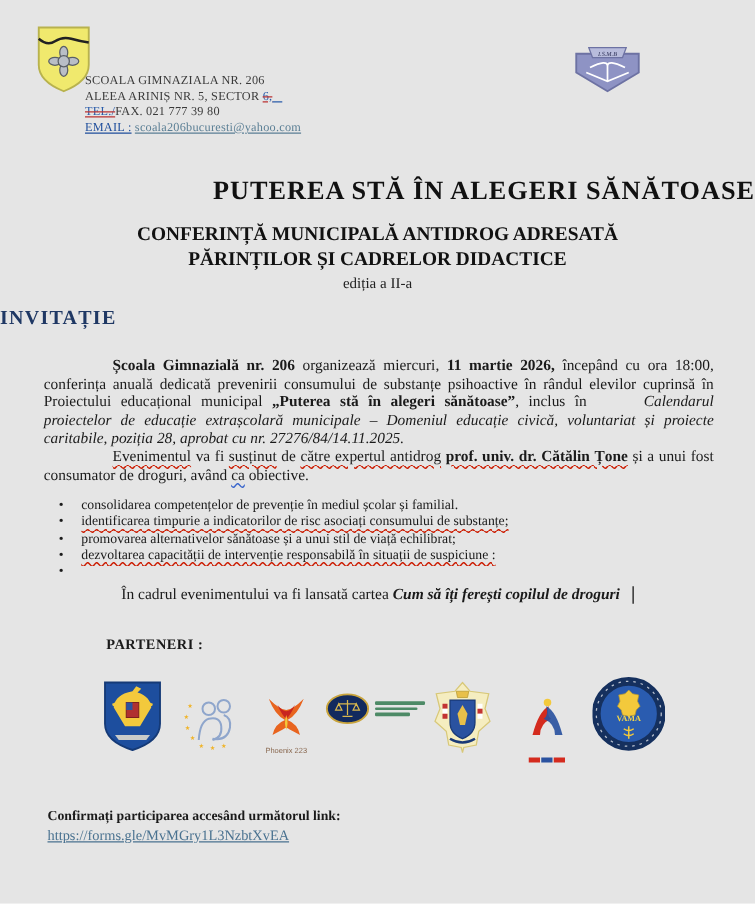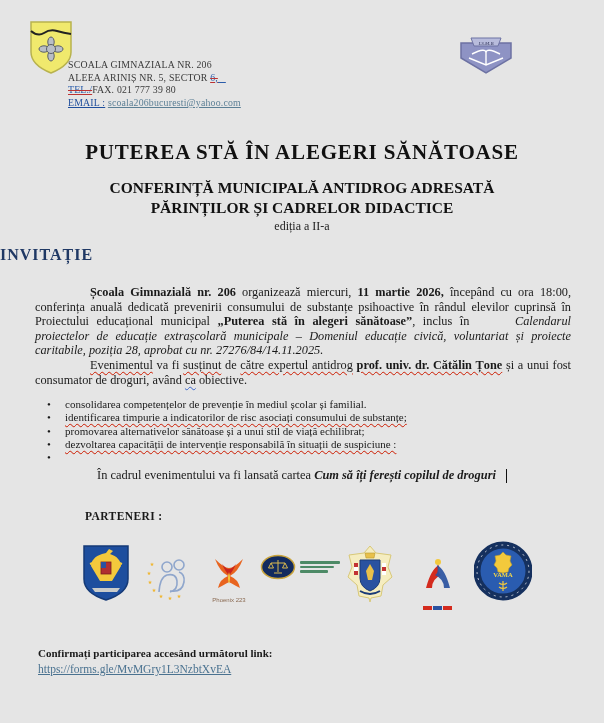--- a/index.html
+++ b/index.html
@@ -10,21 +10,21 @@
   
   .logo-school{position:absolute;left:28px;top:20px;width:46px;height:56px;}
   .hdr-left{position:absolute;left:68px;top:59px;font-size:9.8px;line-height:12.7px;color:#3a3a3a;letter-spacing:.2px;white-space:nowrap;}
   .hdr-right{position:absolute;left:416px;top:61px;font-size:9.8px;line-height:12.7px;color:#3a3a3a;letter-spacing:.2px;white-space:nowrap;}
   .logo-ismb{position:absolute;left:457px;top:36px;width:58px;height:40px;}
   .tracked{color:#2a5caa;text-decoration:underline line-through;text-decoration-color:#bb3333;}
   .tracked-u{color:#1f4e9c;text-decoration:underline;}
   .hdr-link{color:#5b7f95;text-decoration:underline;cursor:pointer;margin-top:20px;}
   .tracked-link{color:#2a5caa;text-decoration:underline line-through;text-decoration-color:#bb3333;cursor:pointer;}
   
-  .title{position:absolute;left:0;top:140px;width:604px;text-align:center;font-size:21px;font-weight:bold;letter-spacing:.8px;color:#111;}
+  .title{position:absolute;left:0;top:140px;width:604px;text-align:right;font-size:21px;font-weight:bold;letter-spacing:.8px;color:#111;}
   .subtitle{position:absolute;left:62px;top:178px;width:480px;text-align:center;font-size:15.5px;font-weight:bold;line-height:20px;color:#111;}
   .edition{position:absolute;left:0;top:219px;width:604px;text-align:center;font-size:12px;color:#222;}
   .invitation{position:absolute;left:0;top:246px;width:604px;text-align:left;font-size:16px;font-weight:bold;letter-spacing:1px;color:#1F3864;}
   
   .p1{position:absolute;left:35px;top:285px;width:536px;font-size:12.3px;line-height:14.6px;text-align:justify;text-indent:55px;}
   .p2{position:absolute;left:35px;top:358px;width:536px;font-size:12.3px;line-height:15px;text-align:justify;text-indent:55px;}
   .b{font-weight:bold;}
   .i{font-style:italic;margin-left:38px;}
   .bi{font-weight:bold;font-style:italic;margin-top:36px;}
   .sq-red{text-decoration:underline;text-decoration-style:wavy;text-decoration-color:#cc1a00;text-decoration-thickness:1px;text-underline-offset:2px;}

